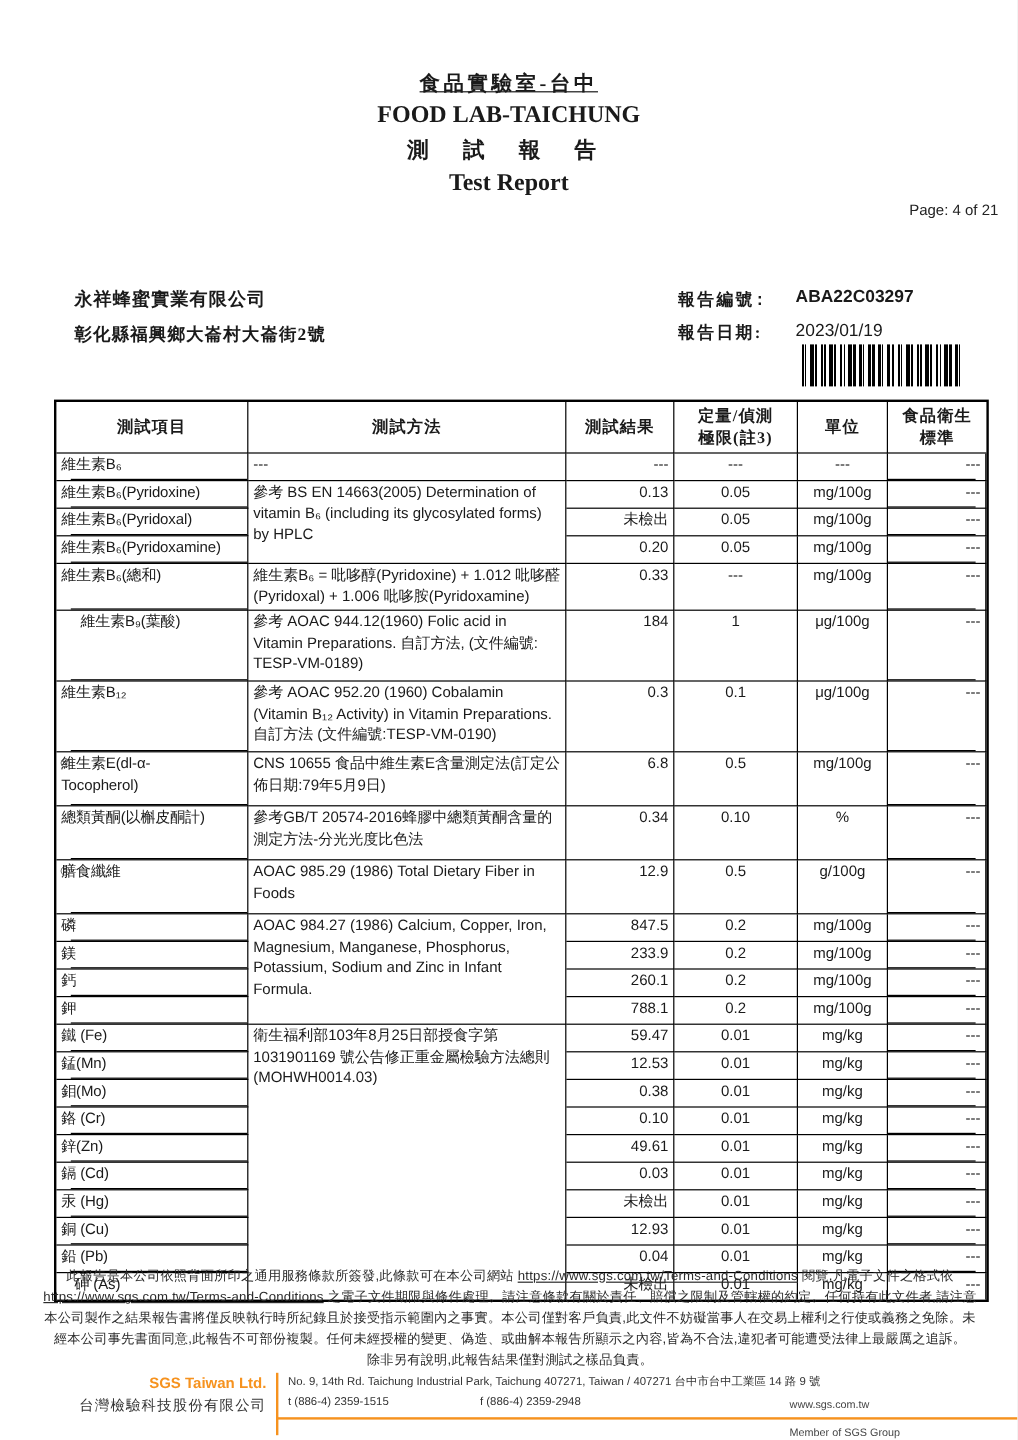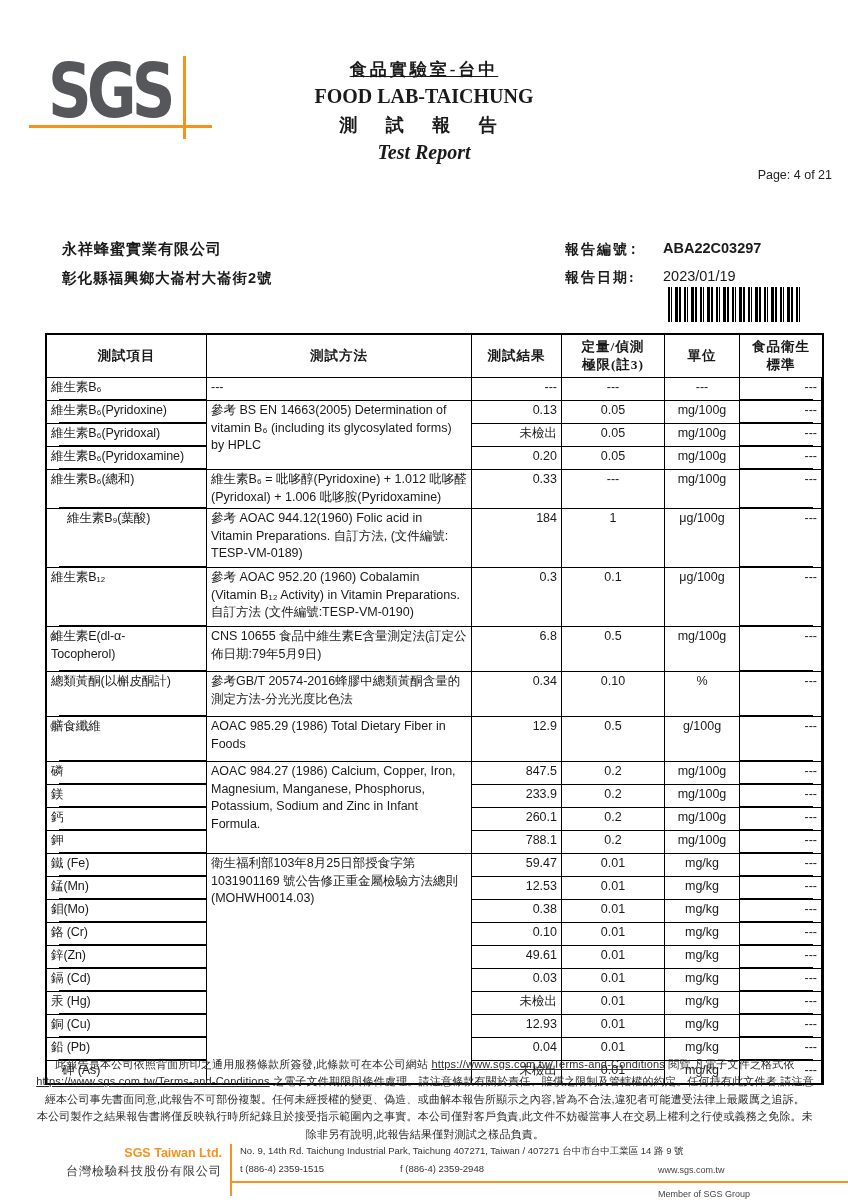--- a/index.html
+++ b/index.html
@@ -12,27 +12,27 @@
              font-weight:bold;font-size:74px;line-height:1;letter-spacing:-6px;color:#56575B;
              transform:scaleX(0.82);transform-origin:left top;}
   .logo-hline{position:absolute;left:1px;top:73px;width:183px;height:3px;background:#F6921E;}
   .logo-vline{position:absolute;left:155px;top:4px;width:3px;height:83px;background:#F6921E;}
 
   
   .titles{position:absolute;left:224px;top:58px;width:400px;text-align:center;}
   .t-zh1{font-family:"Liberation Serif","DejaVu Serif",serif;font-weight:bold;font-size:17px;letter-spacing:3px;text-decoration:underline;}
   .t-en1{font-family:"Liberation Serif","DejaVu Serif",serif;font-weight:bold;font-size:20px;margin-top:4px;}
   .t-zh2{font-family:"Liberation Serif","DejaVu Serif",serif;font-weight:bold;font-size:18px;letter-spacing:12px;margin-top:5px;}
-  .t-en2{font-family:"Liberation Serif","DejaVu Serif",serif;font-weight:bold;font-size:20px;margin-top:4px;font-style:italic;}
+  .t-en2{font-family:"Liberation Serif","DejaVu Serif",serif;font-weight:bold;font-size:20px;margin-top:4px;}
   .page-label{position:absolute;right:16px;top:168px;font-size:12.5px;color:#222;}
 
   
   .client-name{position:absolute;left:62px;top:240px;font-family:"Liberation Serif","DejaVu Serif",serif;
                font-weight:bold;font-size:15px;letter-spacing:1px;}
-  .client-addr{position:absolute;left:62px;top:269px;font-family:Liberation Sans, sans-serif;
+  .client-addr{position:absolute;left:62px;top:269px;font-family:Liberation Serif, serif;
                font-weight:bold;font-size:14.5px;letter-spacing:1px;}
   .rep-label1{position:absolute;left:565px;top:241px;font-family:Liberation Mono, monospace;
               font-weight:bold;font-size:14px;letter-spacing:2px;}
   .rep-label2{position:absolute;left:565px;top:269px;font-family:"Liberation Serif","DejaVu Serif",serif;
               font-weight:bold;font-size:14px;letter-spacing:2px;}
   .rep-val1{position:absolute;left:663px;top:240px;font-weight:bold;font-size:14.5px;}
   .rep-val2{position:absolute;left:663px;top:268px;font-weight:normal;font-size:14.5px;}
   .barcode{position:absolute;left:668px;top:287px;width:133px;height:35px;
            background:repeating-linear-gradient(90deg,#000 0 2px,#fff 2px 3px,#000 3px 4px,#fff 4px 7px,
                       #000 7px 10px,#fff 10px 11px,#000 11px 13px,#fff 13px 16px);}
@@ -76,25 +76,20 @@
   .f-fax{margin-left:76px;}
   .f-web{position:absolute;left:658px;top:1165px;font-size:9px;color:#444;}
   .f-hline{position:absolute;left:230px;top:1181px;right:0;height:2px;background:#F6921E;}
   .f-member{position:absolute;left:658px;top:1189px;font-size:9px;color:#444;}
 </style>
 </head>
 <body>
 
 <div class="page">
 
-  <div class="logo">
-    <div class="logo-hline"></div>
-    <div class="logo-word">SGS</div>
-    <div class="logo-vline"></div>
-  </div>
 
   <div class="titles">
     <div class="t-zh1">食品實驗室-台中</div>
     <div class="t-en1">FOOD LAB-TAICHUNG</div>
     <div class="t-zh2">測 試 報 告</div>
     <div class="t-en2">Test Report</div>
   </div>
 
   <div class="page-label">Page: 4 of 21</div>
 
@@ -308,22 +303,22 @@
             <td class="c-unit rlast">mg/kg</td>
             <td class="c-std rlast">---</td>
           </tr>
         </tbody>
     </table>
   </div>
 
   <div class="legal" id="legal-block">
       <div class="ln"><span>此報告是本公司依照背面所印之通用服務條款所簽發,此條款可在本公司網站 </span><span class="u">https://www.sgs.com.tw/Terms-and-Conditions</span><span> 閱覽,凡電子文件之格式依</span></div>
       <div class="ln"><span class="u">https://www.sgs.com.tw/Terms-and-Conditions</span><span> 之電子文件期限與條件處理。請注意條款有關於責任、賠償之限制及管轄權的約定。任何持有此文件者,請注意</span></div>
+      <div class="ln"><span>本公司製作之結果報告書將僅反映執行時所紀錄且於接受指示範圍內之事實。本公司僅對客戶負責,此文件不妨礙當事人在交易上權利之行使或義務之免除。未</span></div>
       <div class="ln"><span>經本公司事先書面同意,此報告不可部份複製。任何未經授權的變更、偽造、或曲解本報告所顯示之內容,皆為不合法,違犯者可能遭受法律上最嚴厲之追訴。</span></div>
-      <div class="ln"><span>本公司製作之結果報告書將僅反映執行時所紀錄且於接受指示範圍內之事實。本公司僅對客戶負責,此文件不妨礙當事人在交易上權利之行使或義務之免除。未</span></div>
       <div class="ln"><span>除非另有說明,此報告結果僅對測試之樣品負責。</span></div>
     </div>
 
   <div class="f-name-en">SGS Taiwan Ltd.</div>
   <div class="f-name-zh">台灣檢驗科技股份有限公司</div>
   <div class="f-vline"></div>
   <div class="f-addr">No. 9, 14th Rd. Taichung Industrial Park, Taichung 407271, Taiwan / 407271 台中市台中工業區 14 路 9 號</div>
   <div class="f-tel"><span>t (886-4) 2359-1515</span><span class="f-fax">f (886-4) 2359-2948</span></div>
   <div class="f-web">www.sgs.com.tw</div>
   <div class="f-hline"></div>

